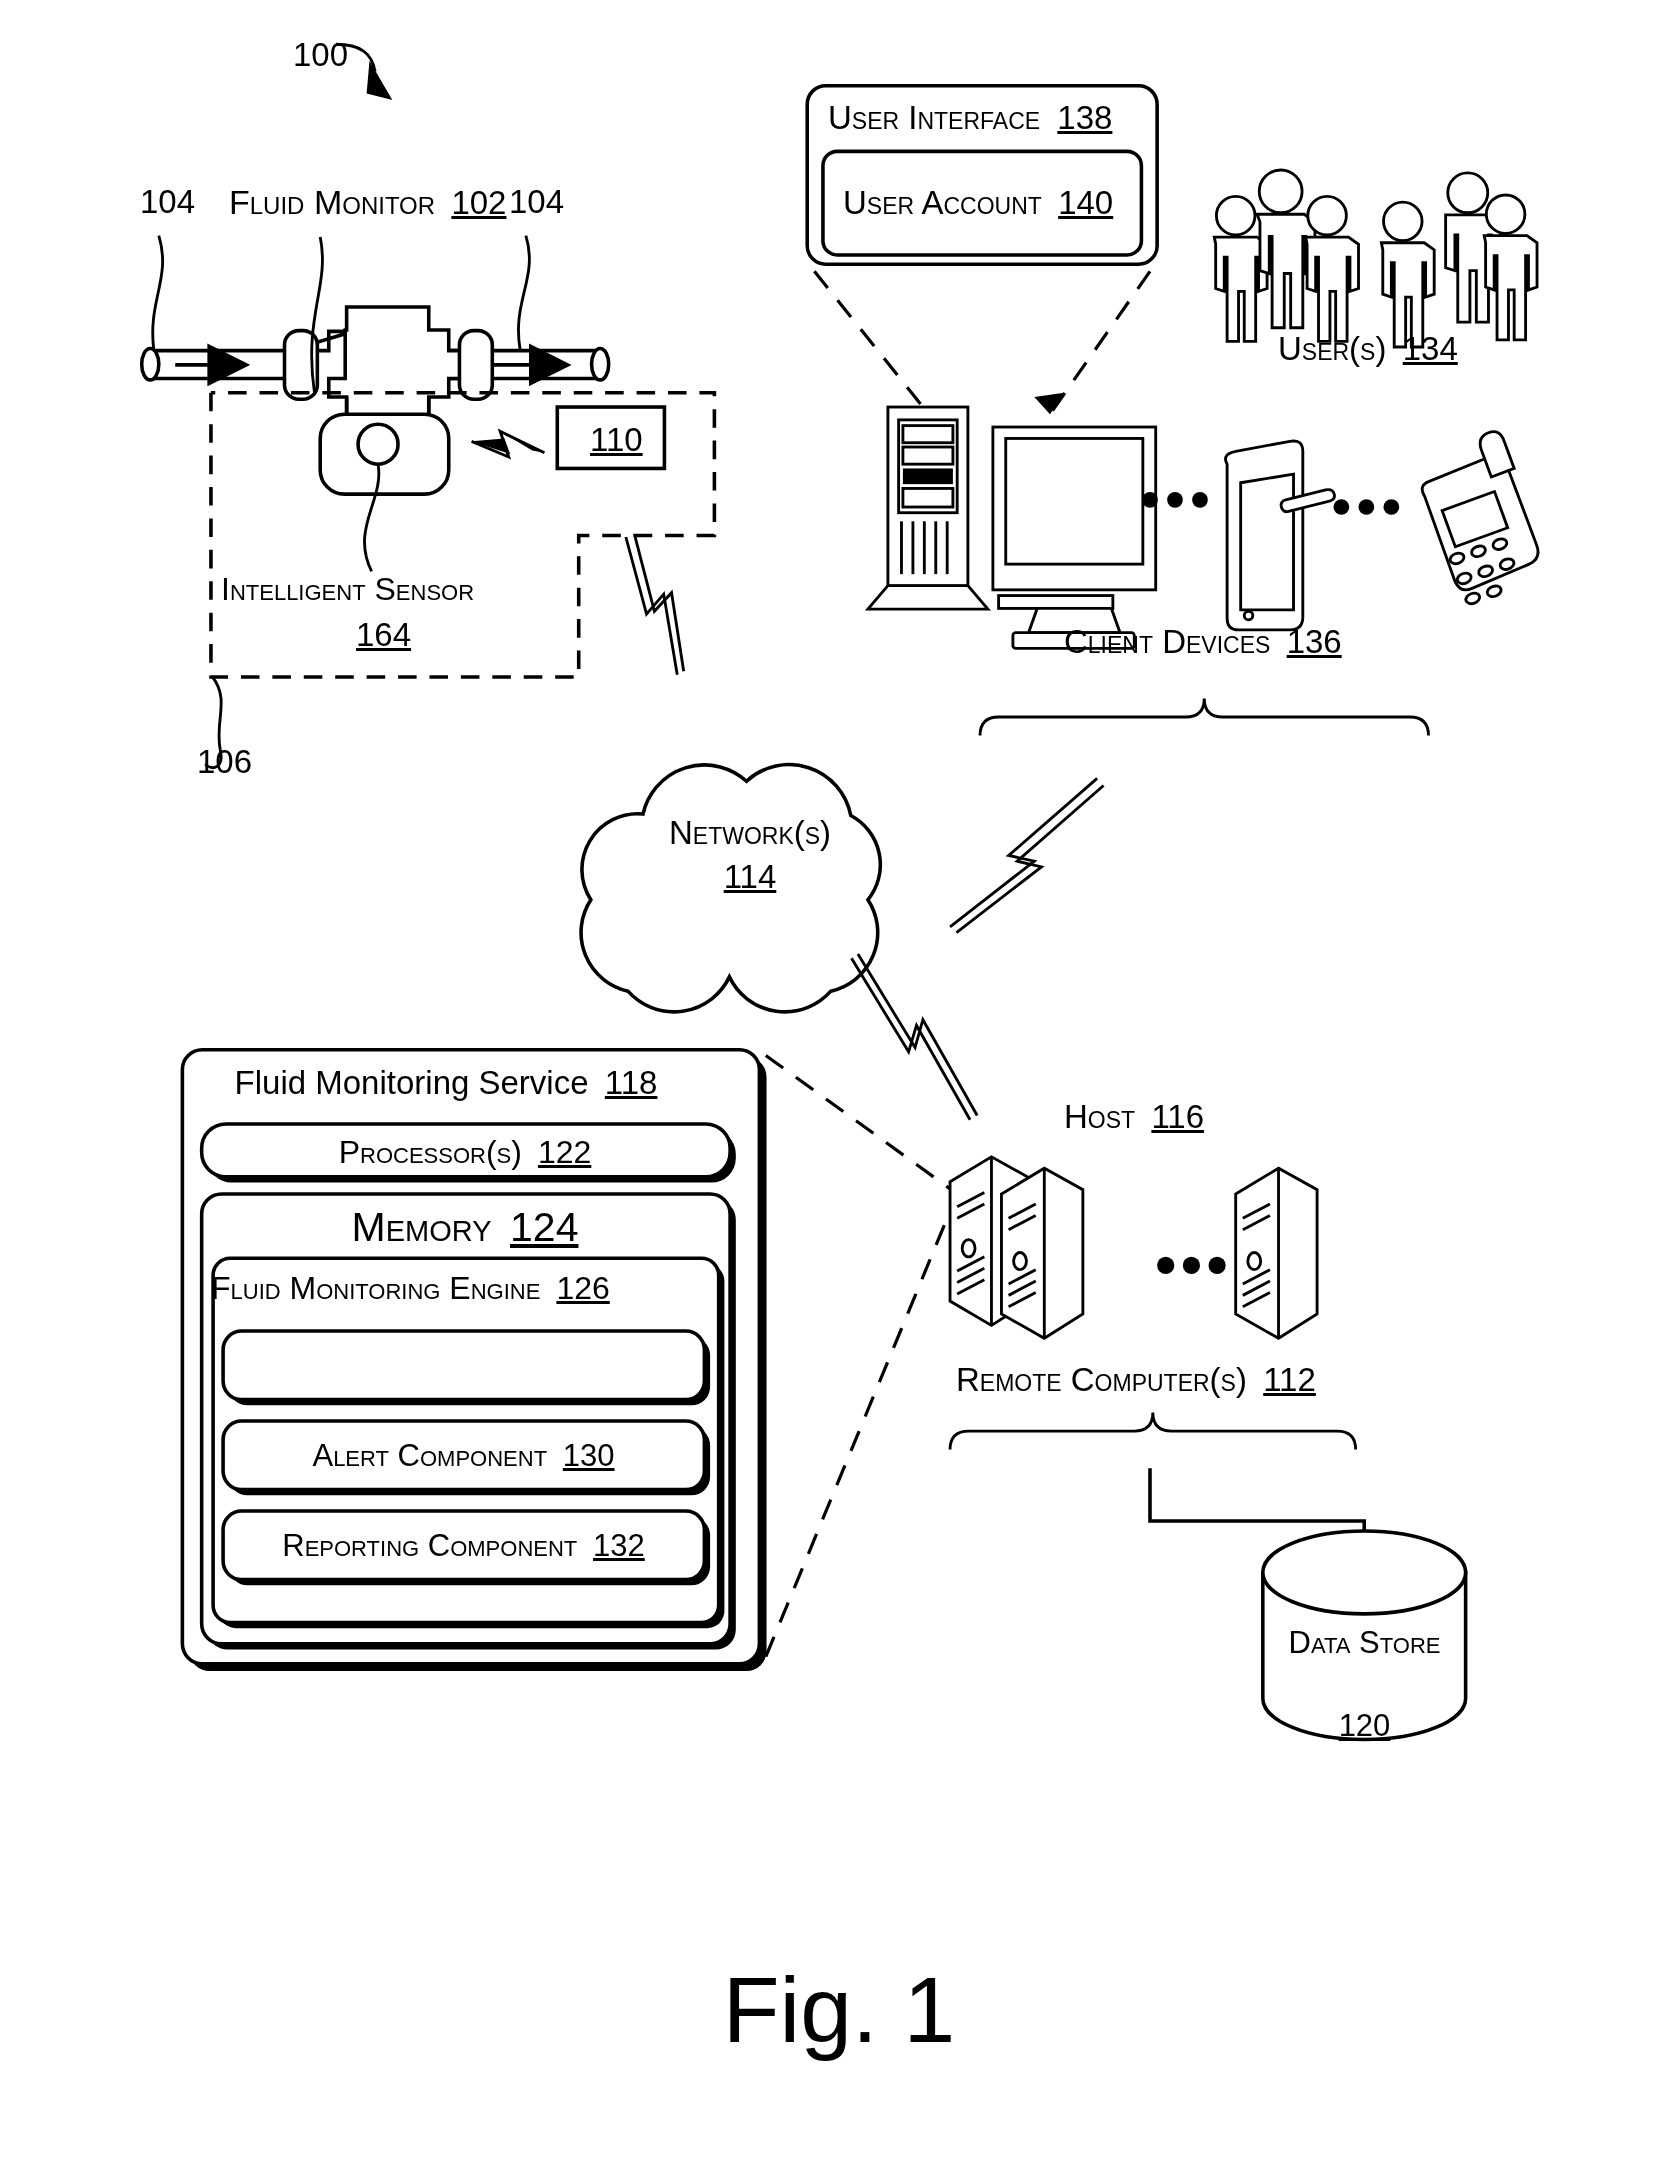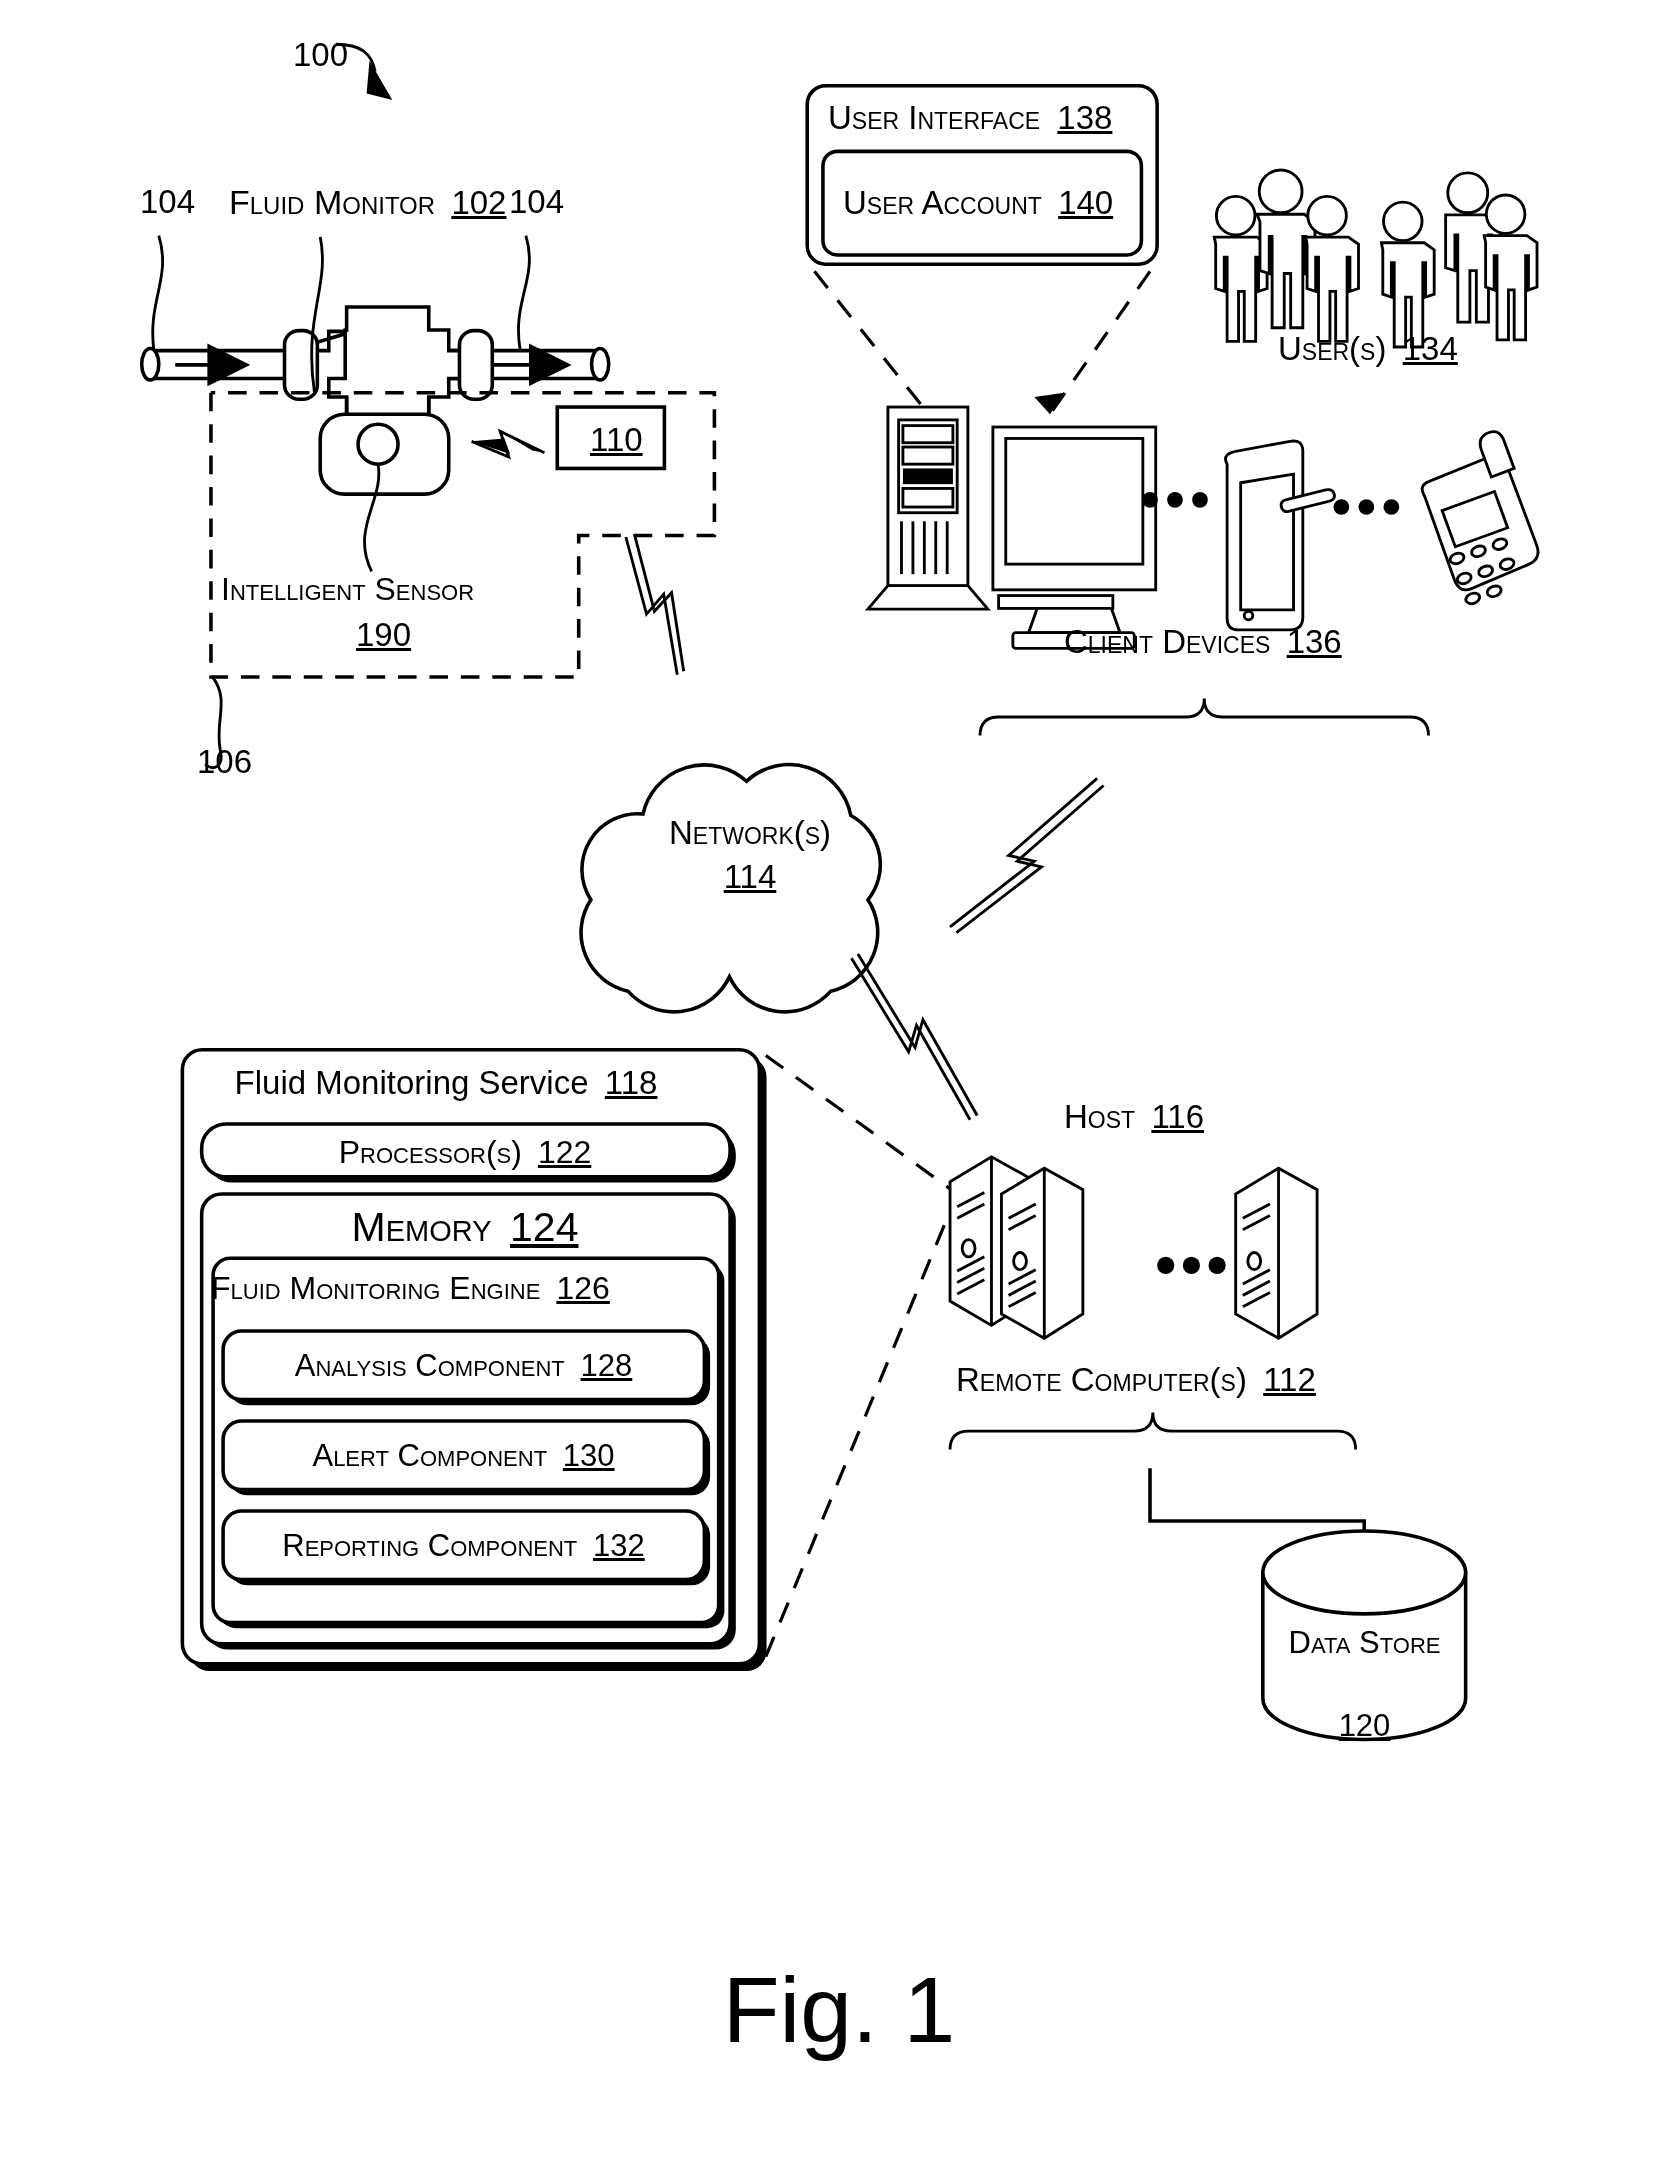--- a/index.html
+++ b/index.html
@@ -344,21 +344,21 @@
 <div style="position:absolute; left:229px; top:183px; font-size:33px; white-space:nowrap;">
   <span style="font-variant:small-caps; font-size:34px;">Fluid Monitor</span>
   <span style="text-decoration:underline; margin-left:7.1px;">102</span>
 </div>
 
 <div style="position:absolute; left:509px; top:183px; font-size:33px;">104</div>
 
 <div style="position:absolute; left:590px; top:421px; font-size:33px; text-decoration:underline;">110</div>
 
 <div style="position:absolute; left:221px; top:571px; font-size:32px; font-variant:small-caps; white-space:nowrap;">Intelligent Sensor</div>
-<div style="position:absolute; left:356px; top:616px; font-size:33px; text-decoration:underline;">190</div>
+<div style="position:absolute; left:356px; top:616px; font-size:33px; text-decoration:underline;">164</div>
 
 <div style="position:absolute; left:197px; top:743px; font-size:33px;">106</div>
 
 <div style="position:absolute; left:828px; top:99px; font-size:33px; white-space:nowrap;">
   <span style="font-variant:small-caps;">User Interface</span>
   <span style="text-decoration:underline; margin-left:8px;">138</span>
 </div>
 
 <div style="position:absolute; left:843px; top:184px; font-size:33px; white-space:nowrap;">
   <span style="font-variant:small-caps;">User Account</span>
@@ -393,24 +393,20 @@
 <div style="position:absolute; left:201px; top:1204px; width:528px; text-align:center; font-size:41px; white-space:nowrap;">
   <span style="font-variant:small-caps;">Memory</span>
   <span style="text-decoration:underline; margin-left:7.1px;">124</span>
 </div>
 
 <div style="position:absolute; left:211px; top:1270px; width:506px; text-align:left; font-size:32px; white-space:nowrap;">
   <span style="font-variant:small-caps;">Fluid Monitoring Engine</span>
   <span style="text-decoration:underline; margin-left:7.1px;">126</span>
 </div>
 
-<div style="position:absolute; left:223px; top:1348px; width:481px; text-align:center; font-size:31px; white-space:nowrap;">
-  <span style="font-variant:small-caps;">Analysis Component</span>
-  <span style="text-decoration:underline; margin-left:7.1px;">128</span>
-</div>
 
 <div style="position:absolute; left:223px; top:1438px; width:481px; text-align:center; font-size:31px; white-space:nowrap;">
   <span style="font-variant:small-caps;">Alert Component</span>
   <span style="text-decoration:underline; margin-left:7.1px;">130</span>
 </div>
 
 <div style="position:absolute; left:223px; top:1528px; width:481px; text-align:center; font-size:31px; white-space:nowrap;">
   <span style="font-variant:small-caps;">Reporting Component</span>
   <span style="text-decoration:underline; margin-left:7.1px;">132</span>
 </div>

